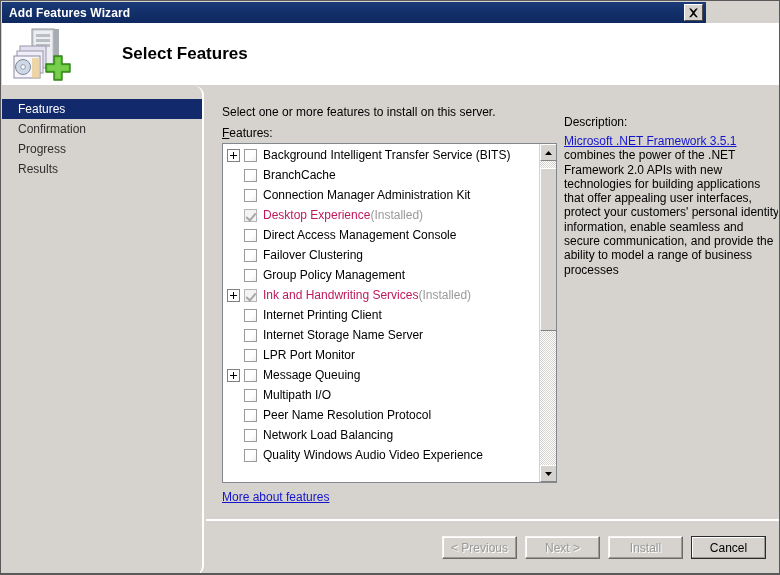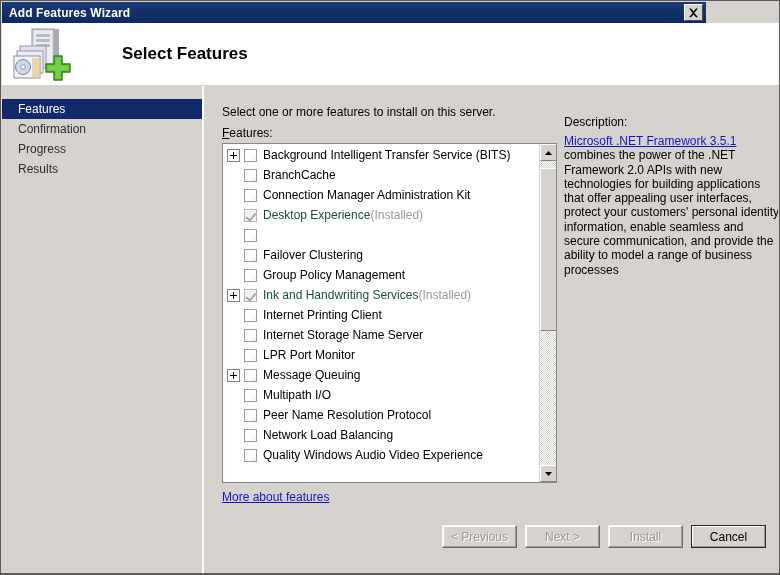--- a/index.html
+++ b/index.html
@@ -91,20 +91,21 @@
   #sidebar {
     position: absolute;
     left: 1px;
     top: 85px;
     width: 202px;
     height: 489px;
     background: #d6d3ce;
     border-right: 2px solid #ffffff;
     box-sizing: border-box;
     padding-top: 13px;
+    border-radius: 9px;
   }
   .nav-item {
     height: 20px;
     line-height: 20px;
     font-size: 12px;
     color: #2e2e2e;
     padding-left: 16px;
     white-space: nowrap;
     cursor: default;
   }
@@ -216,21 +217,21 @@
     content: "";
     position: absolute;
     left: 3px;
     top: 1px;
     width: 4px;
     height: 8px;
     border: solid #a9a9a9;
     border-width: 0 2px 2px 0;
     transform: rotate(40deg);
   }
-  .feature-label.dim { color: #14532d; }
+  .feature-label.dim { color: #be185d; }
   .installed-tag {
     color: #9a9a9a;
   }
 
   
   #vscroll {
     position: absolute;
     right: 0;
     top: 0;
     width: 17px;
@@ -316,21 +317,21 @@
     position: absolute;
     left: 0;
     top: 433px;
     width: 573px;
     height: 2px;
     background: #ffffff;
   }
   #footer {
     position: absolute;
     left: 0;
-    top: 424px;
+    top: 435px;
     width: 573px;
     height: 54px;
     background: #d6d3ce;
   }
   #button-row {
     position: absolute;
     right: 13px;
     top: 15px;
     display: flex;
     gap: 8px;
@@ -446,20 +447,21 @@
           </div>
           <div class="feature-row">
             <span class="expander"></span>
             <span class="chk checked-disabled"></span>
             <span class="feature-label dim">Desktop Experience</span>
             <span class="installed-tag">(Installed)</span>
           </div>
           <div class="feature-row">
             <span class="expander"></span>
             <span class="chk"></span>
+            <span class="feature-label">Direct Access Management Console</span>
           </div>
           <div class="feature-row">
             <span class="expander"></span>
             <span class="chk"></span>
             <span class="feature-label">Failover Clustering</span>
           </div>
           <div class="feature-row">
             <span class="expander"></span>
             <span class="chk"></span>
             <span class="feature-label">Group Policy Management</span>

